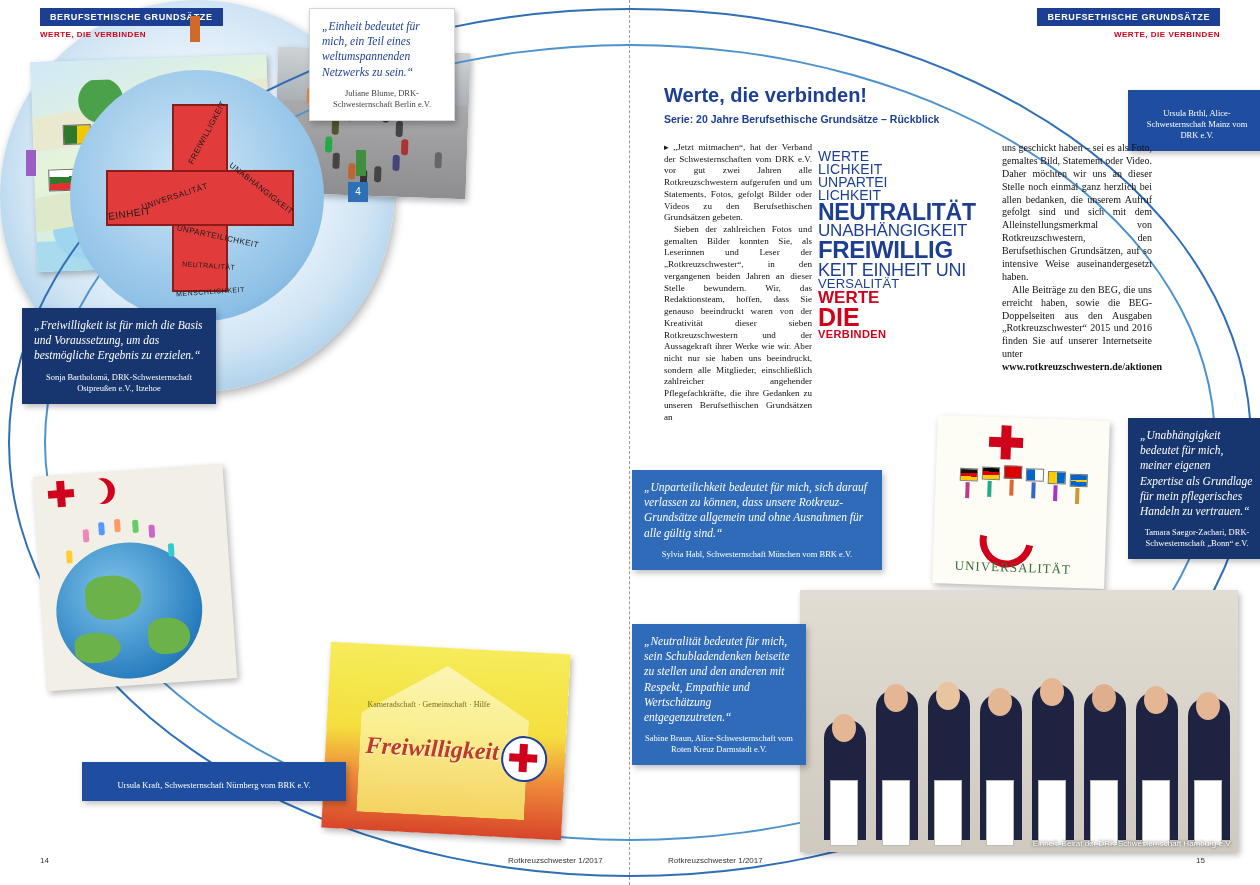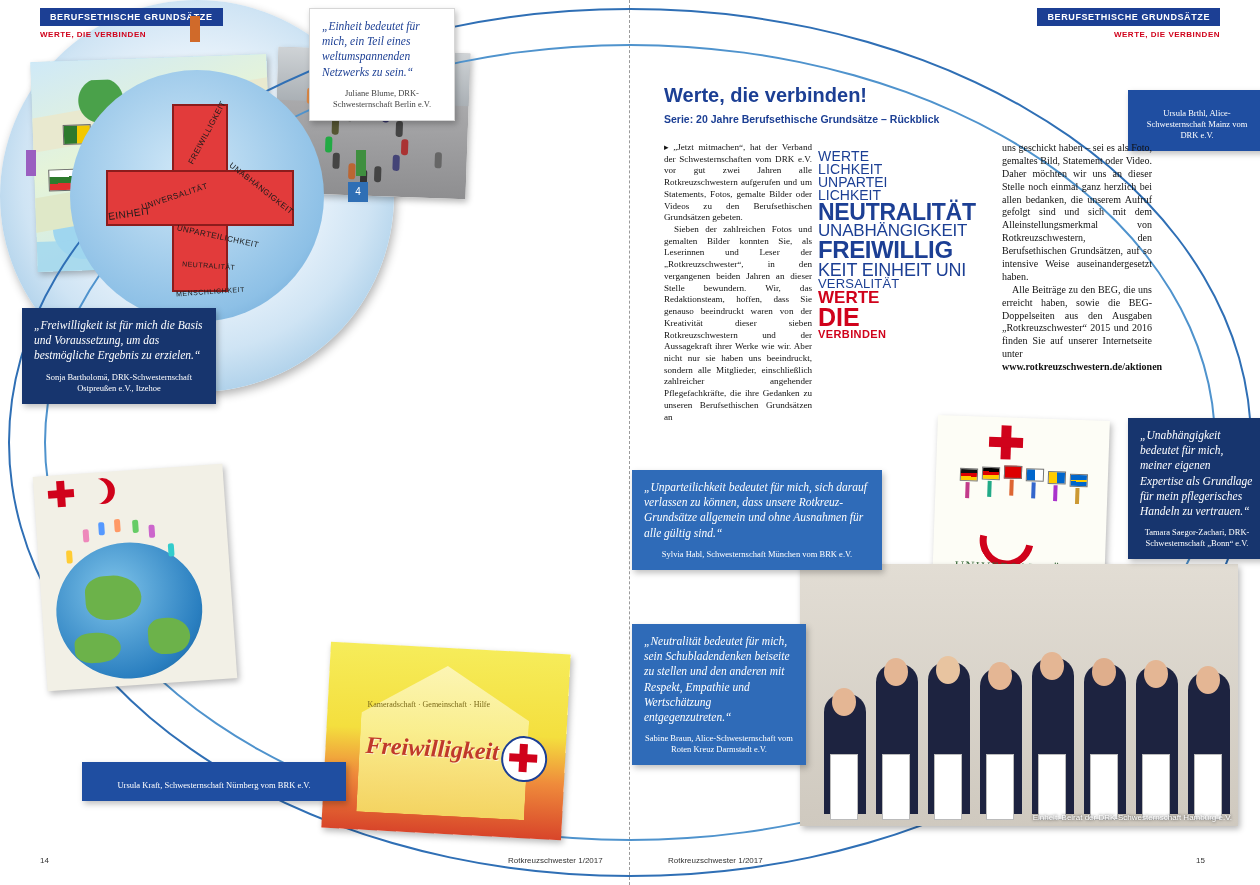--- a/index.html
+++ b/index.html
@@ -106,21 +106,21 @@
   .ud-cross:before{left:12px;top:0;width:10px;height:34px;}
   .ud-cross:after{left:0;top:12px;width:34px;height:10px;}
   .ud-crescent{position:absolute;left:46px;top:96px;width:40px;height:40px;border-radius:50%;
     border:7px solid #d0021b;border-right-color:transparent;border-top-color:transparent;transform:rotate(-35deg);}
   .ud-flag{position:absolute;width:16px;height:11px;border:1px solid #777;}
   .ud-fig{position:absolute;width:4px;height:16px;background:#c23b8a;}
   .ud-label{position:absolute;left:22px;bottom:10px;font-family:"Liberation Serif",serif;
     font-size:13px;color:#3a6b3a;letter-spacing:1px;}
 
   
-  #img-group-photo{left:800px;top:564px;width:438px;height:262px;background:#7f1d1d;}
+  #img-group-photo{left:800px;top:590px;width:438px;height:262px;background:#7f1d1d;}
   .gph-wall{position:absolute;inset:0;background:linear-gradient(#e2ddd4,#cfc9bf);}
   .gph-person{position:absolute;bottom:12px;width:42px;background:#1d2340;border-radius:18px 18px 0 0;}
   .gph-head{position:absolute;width:24px;height:28px;border-radius:50%;background:#e4b694;}
   .gph-banner{position:absolute;bottom:6px;width:26px;height:64px;background:#fff;border:1px solid #bbb;}
   .gph-caption{position:absolute;right:6px;bottom:4px;color:#fff;font-size:8px;
     font-family:"Liberation Sans",sans-serif;text-shadow:0 0 3px rgba(0,0,0,.9);}
 
   
   .quote{position:absolute;color:#fff;padding:10px 12px;box-shadow:2px 3px 6px rgba(0,0,0,.25);}
   .quote .q-text{
@@ -365,21 +365,21 @@
     <div class="q-text">„Unabhängigkeit bedeutet für mich, meiner eigenen Expertise als Grundlage für mein pflegerisches Handeln zu vertrauen.“</div>
     <div class="q-attr">Tamara Saegor-Zachari, DRK-Schwesternschaft „Bonn“ e.V.</div>
   </div>
 
   <div id="article">
     <h1 id="article-title">Werte, die verbinden!</h1>
     <p id="article-subtitle">Serie: 20 Jahre Berufsethische Grundsätze – Rückblick</p>
   </div>
 
   <div id="col-left">
-      <span style="display: block; text-indent: 0px;">▸ „Jetzt mitmachen“, hat der Verband der Schwesternschaften vom DRK e.V. vor gut zwei Jahren alle Rotkreuzschwestern aufgerufen und um Statements, Fotos, gemalte Bilder oder Videos zu den Berufsethischen Grundsätzen gebeten.</span>
+      <span style="display: block; text-indent: 0px;">▸ „Jetzt mitmachen“, hat der Verband der Schwesternschaften vom DRK e.V. vor gut zwei Jahren alle Rotkreuzschwestern aufgerufen und um Statements, Fotos, gefolgt Bilder oder Videos zu den Berufsethischen Grundsätzen gebeten.</span>
       <span style="display: block; text-indent: 10px;">Sieben der zahlreichen Fotos und gemalten Bilder konnten Sie, als Leserinnen und Leser der „Rotkreuzschwester“, in den vergangenen beiden Jahren an dieser Stelle bewundern. Wir, das Redaktionsteam, hoffen, dass Sie genauso beeindruckt waren von der Kreativität dieser sieben Rotkreuzschwestern und der Aussagekraft ihrer Werke wie wir. Aber nicht nur sie haben uns beeindruckt, sondern alle Mitglieder, einschließlich zahlreicher angehender Pflegefachkräfte, die ihre Gedanken zu unseren Berufsethischen Grundsätzen an</span>
     </div>
 
   <div id="wordcloud">
       <div class="wc1">WERTE</div>
       <div class="wc1">LICHKEIT</div>
       <div class="wc2">UNPARTEI</div>
       <div class="wc2">LICHKEIT</div>
       <div class="wc3">NEUTRALITÄT</div>
       <div class="wc4">UNABHÄNGIGKEIT</div>

